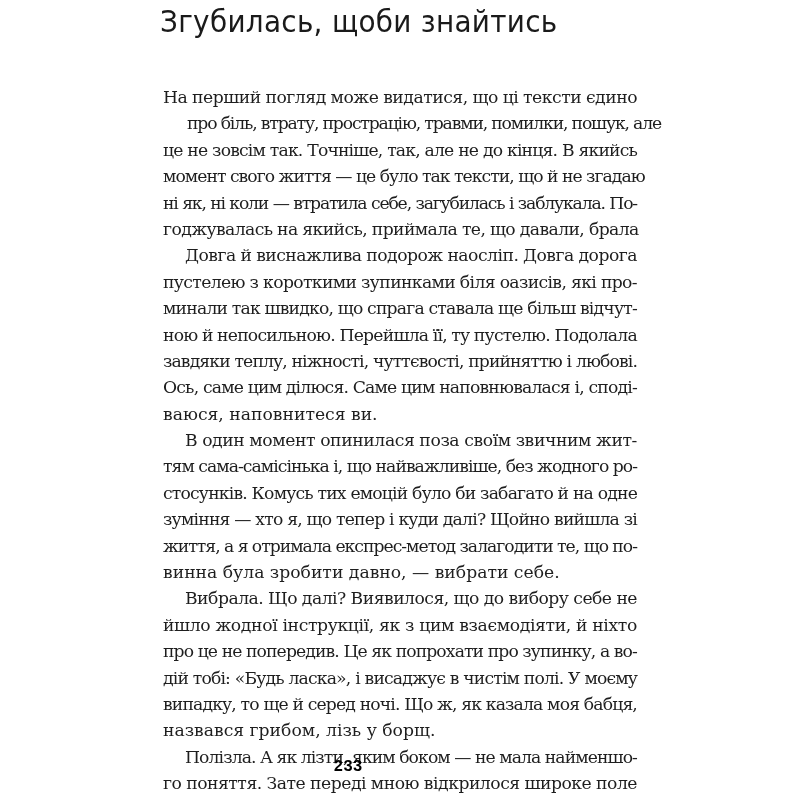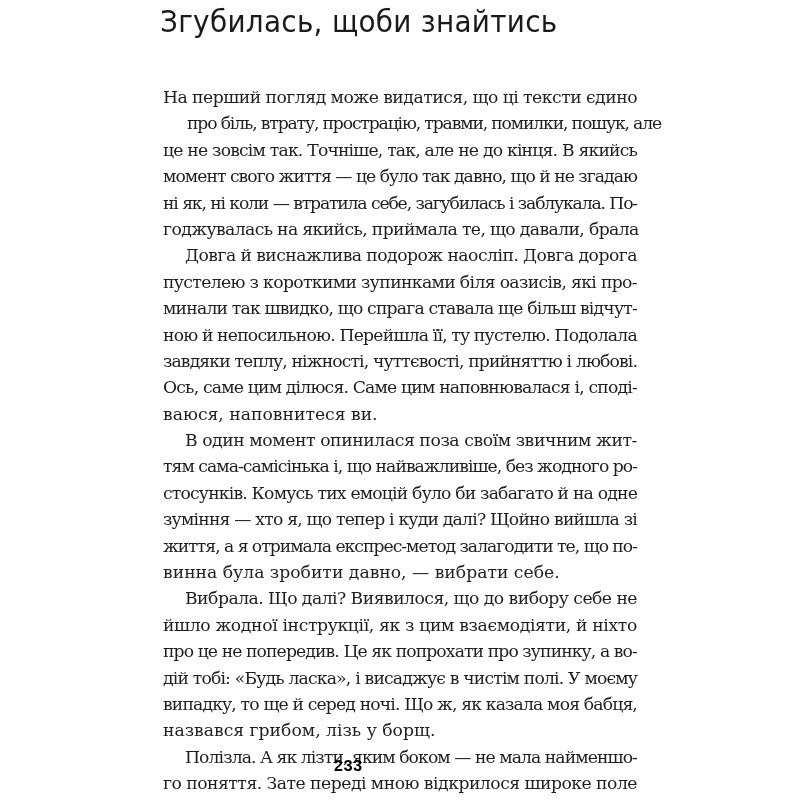--- a/index.html
+++ b/index.html
@@ -30,21 +30,21 @@
 </style>
 </head>
 <body>
 
 <div class="page">
   <h1 class="title">Згубилась, щоби знайтись</h1>
   <div class="body" id="body">
       <span class="line" style="letter-spacing: -0.483505px; word-spacing: -0.169922px;">На перший погляд може видатися, що ці тексти єдино</span>
       <span class="line" style="letter-spacing: -1.15141px; word-spacing: -0.00892857px; margin-left: 24px;">про біль, втрату, прострацію, травми, помилки, пошук, але</span>
       <span class="line" style="letter-spacing: -0.829585px;">це не зовсім так. Точніше, так, але не до кінця. В якийсь</span>
-      <span class="line" style="letter-spacing: -0.946337px; word-spacing: -0.144886px;">момент свого життя — це було так давно, що й не згадаю</span>
+      <span class="line" style="letter-spacing: -0.946337px; word-spacing: -0.144886px;">момент свого життя — це було так тексти, що й не згадаю</span>
       <span class="line" style="letter-spacing: -1.16462px;">ні як, ні коли — втратила себе, загубилась і заблукала. По-</span>
       <span class="line" style="letter-spacing: -0.588947px; word-spacing: -0.205357px;">годжувалась на якийсь, приймала те, що давали, брала</span>
       <span class="line indent" style="letter-spacing: -0.50988px; word-spacing: -0.213542px;">Довга й виснажлива подорож наосліп. Довга дорога</span>
       <span class="line" style="letter-spacing: -0.636406px; word-spacing: -0.0647321px;">пустелею з короткими зупинками біля оазисів, які про-</span>
       <span class="line" style="letter-spacing: -0.7792px; word-spacing: -0.154297px;">минали так швидко, що спрага ставала ще більш відчут-</span>
       <span class="line" style="letter-spacing: -0.75867px; word-spacing: -0.267857px;">ною й непосильною. Перейшла її, ту пустелю. Подолала</span>
       <span class="line" style="letter-spacing: -0.879645px;">завдяки теплу, ніжності, чуттєвості, прийняттю і любові.</span>
       <span class="line" style="letter-spacing: -0.798327px; word-spacing: -0.0722656px;">Ось, саме цим ділюся. Саме цим наповнювалася і, сподi-</span>
       <span class="line last">ваюся, наповнитеся ви.</span>
       <span class="line indent" style="letter-spacing: -0.389738px; word-spacing: -0.158482px;">В один момент опинилася поза своїм звичним жит-</span>

